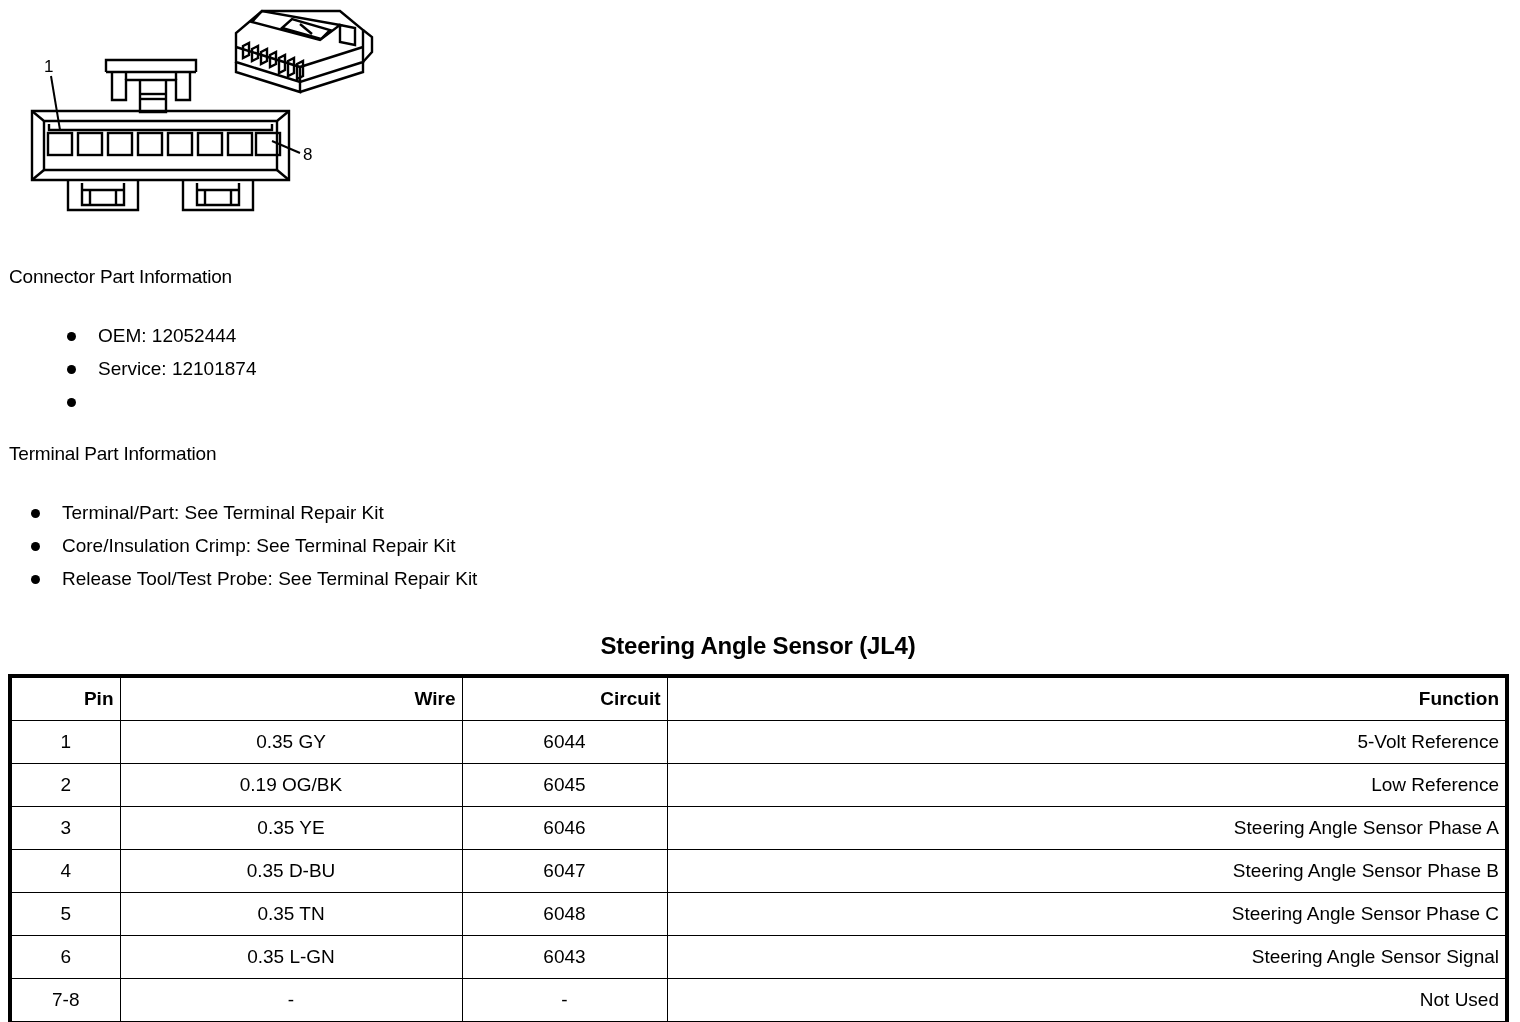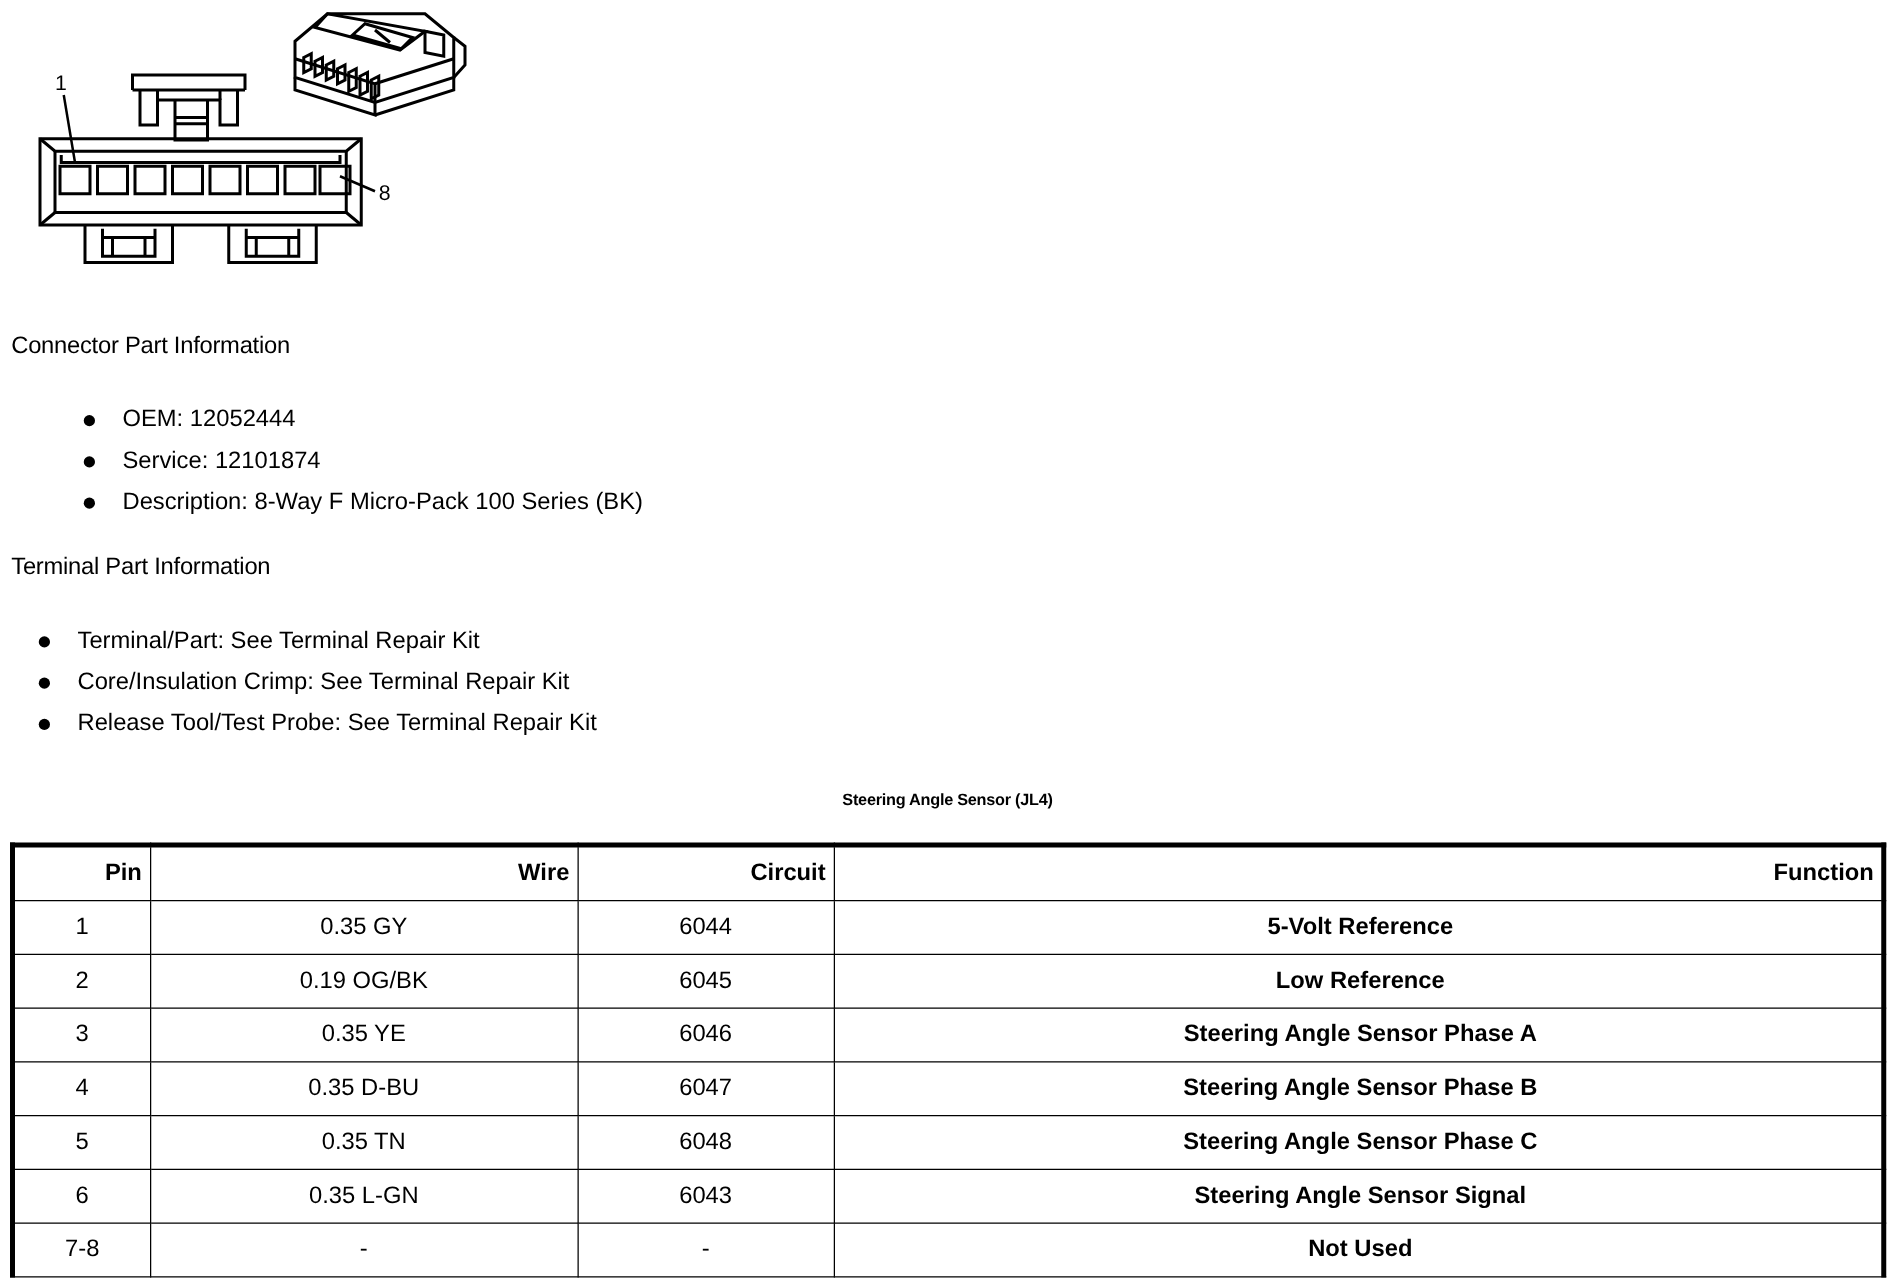--- a/index.html
+++ b/index.html
@@ -64,21 +64,21 @@
     background: #000;
   }
 
   
   #pinout-title {
     position: absolute;
     left: 0;
     top: 632px;
     width: 1516px;
     text-align: center;
-    font-size: 13px;
+    font-size: 24px;
     font-weight: bold;
     letter-spacing: -0.2px;
   }
 
   #pinout-table {
     position: absolute;
     left: 8px;
     top: 674px;
     width: 1497px;
     border-collapse: collapse;
@@ -101,23 +101,22 @@
   #pinout-table th {
     font-weight: bold;
     text-align: right;
   }
   #pinout-table td.cell-pin,
   #pinout-table td.cell-wire,
   #pinout-table td.cell-circuit {
     text-align: center;
   }
   #pinout-table td.cell-function {
-    text-align: center;
+    text-align: right;
     padding-left: 10px;
-    font-weight: bold;
   }
   
   #pinout-table {
     border: 4px solid #000;
   }
 </style>
 </head>
 <body>
 
 <svg id="connector-illustration" viewBox="0 0 420 245" xmlns="http://www.w3.org/2000/svg">
@@ -207,21 +206,20 @@
   <li class="bullet-item">
     <span class="bullet-dot"></span>
     <span>OEM: 12052444</span>
   </li>
   <li class="bullet-item">
     <span class="bullet-dot"></span>
     <span>Service: 12101874</span>
   </li>
   <li class="bullet-item">
     <span class="bullet-dot"></span>
-    <span>Description: 8-Way F Micro-Pack 100 Series (BK)</span>
   </li>
 </ul>
 
 <div class="section-heading" id="terminal-part-heading">Terminal Part Information</div>
 
 <ul class="bullet-list" id="terminal-part-list">
   <li class="bullet-item">
     <span class="bullet-dot"></span>
     <span>Terminal/Part: See Terminal Repair Kit</span>
   </li>

